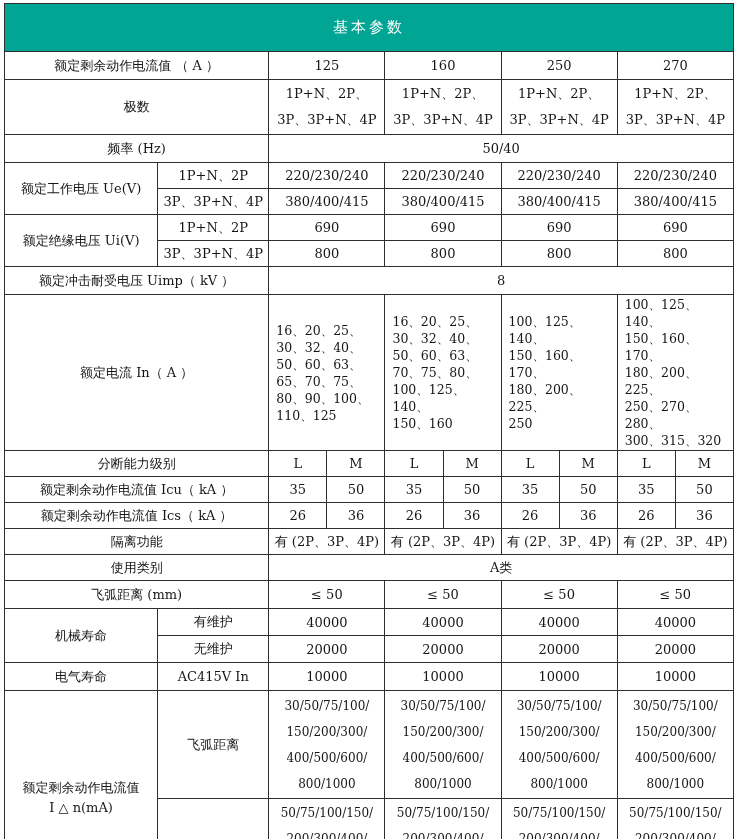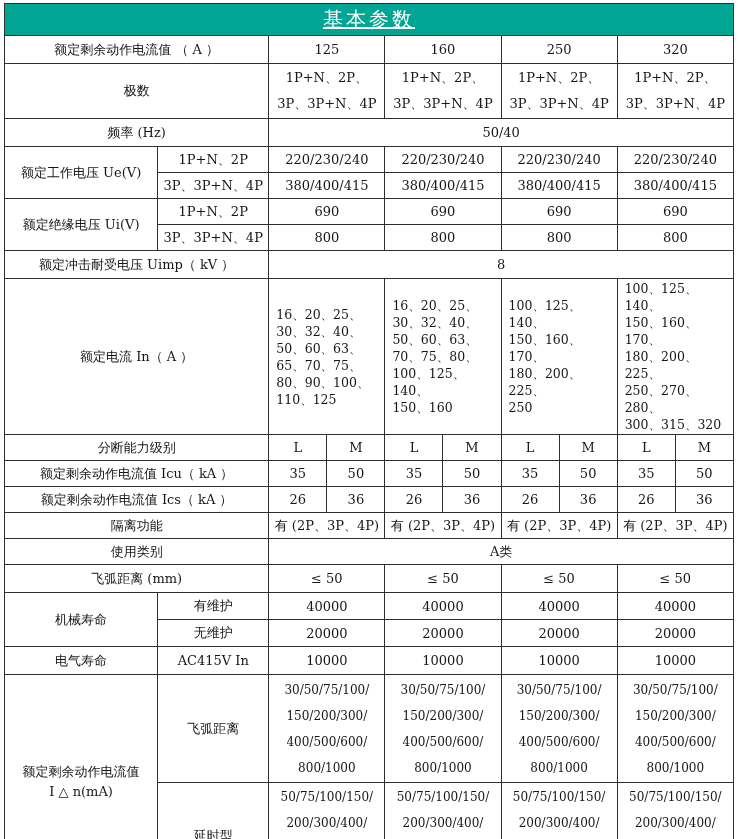--- a/index.html
+++ b/index.html
@@ -22,25 +22,24 @@
     color: var(--ink);
     font-size: 13px;
     text-align: center;
     vertical-align: middle;
     padding: 1px 3px;
     overflow: hidden;
   }
   tr.title-row td {
     background: var(--accent);
     color: #ffffff;
-    font-size: 20px;
+    font-size: 15px;
     letter-spacing: 3px;
     height: 22px;
-    padding: 2px;
-    text-decoration: underline;
+    padding: 14px;
   }
   .poles { white-space: pre-line; line-height: 26px; }
   .list {
     white-space: pre-line;
     text-align: left;
     padding-left: 7px;
     line-height: 17px;
     font-size: 12.5px;
     margin-left: 24px;
   }
@@ -68,21 +67,21 @@
     <tbody>
         <tr class="title-row">
       <td colspan="10">基本参数</td>
     </tr>
 
     <tr style="height:28px">
       <td colspan="2">额定剩余动作电流值 （ A ）</td>
       <td colspan="2">125</td>
       <td colspan="2">160</td>
       <td colspan="2">250</td>
-      <td colspan="2">320</td>
+      <td colspan="2">270</td>
     </tr>
 
     <tr style="height:45px">
       <td colspan="2">极数</td>
       <td colspan="2" class="poles">1P+N、2P、
 3P、3P+N、4P</td>
       <td colspan="2" class="poles">1P+N、2P、
 3P、3P+N、4P</td>
       <td colspan="2" class="poles">1P+N、2P、
 3P、3P+N、4P</td>

